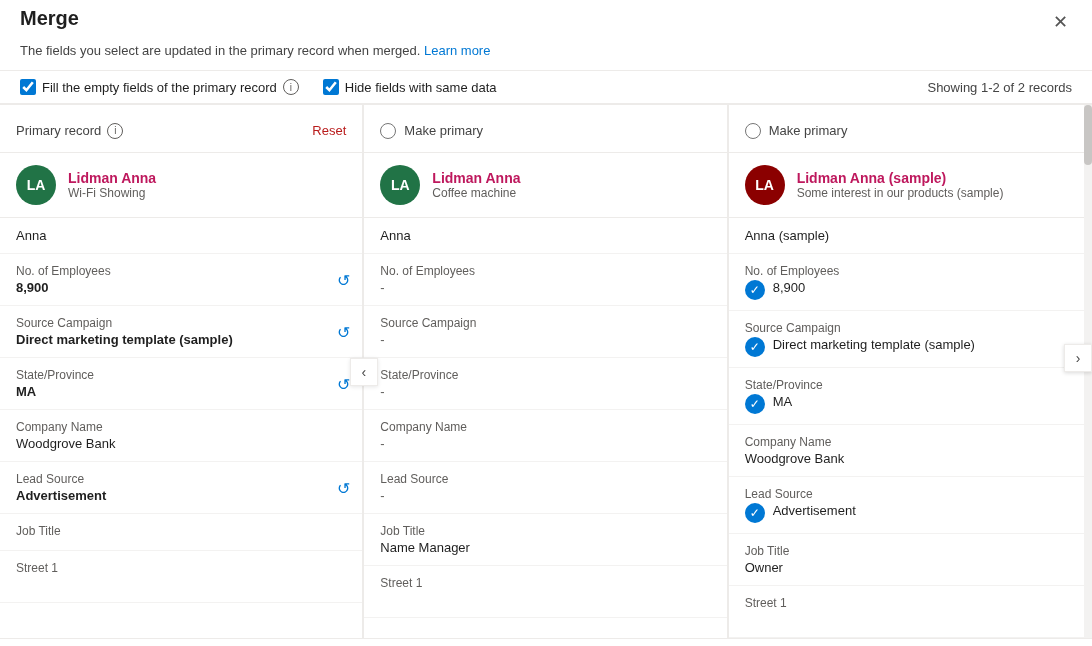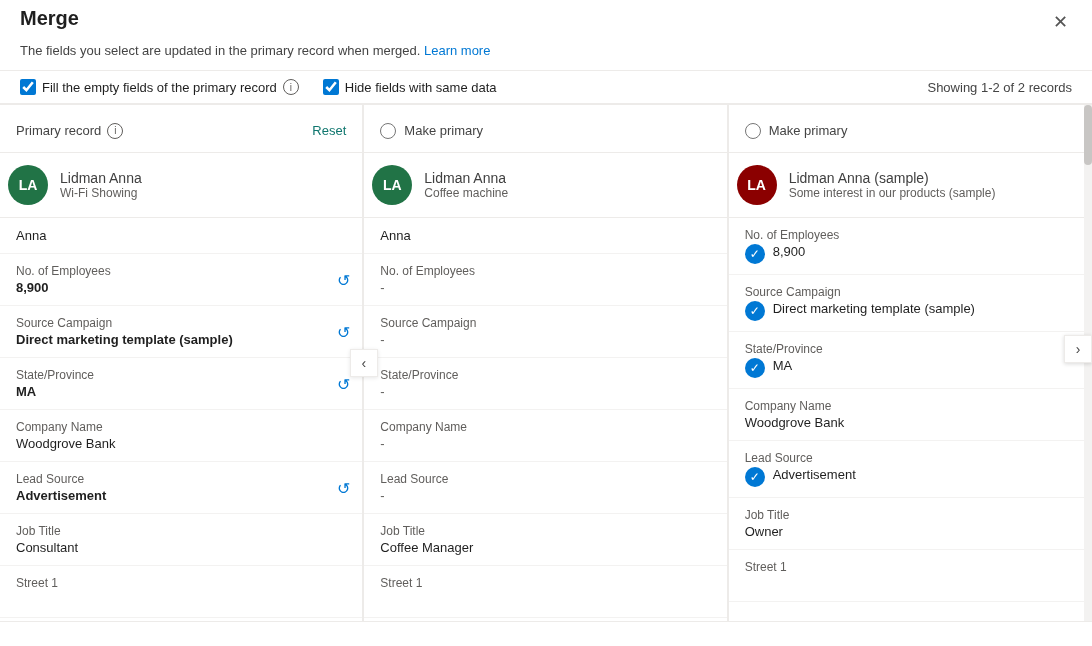--- a/index.html
+++ b/index.html
@@ -121,21 +121,21 @@
 
     .primary-label {
       display: flex;
       align-items: center;
       gap: 6px;
       font-size: 13px;
       color: #444;
     }
 
     .reset-link {
-      color: #0f766e;
+      color: #b91c1c;
       font-size: 13px;
       cursor: pointer;
       text-decoration: none;
     }
 
     .make-primary-radio {
       display: flex;
       align-items: center;
       gap: 8px;
       font-size: 13px;
@@ -144,41 +144,41 @@
 
     .make-primary-radio input[type="radio"] {
       width: 16px;
       height: 16px;
     }
 
     .record-info-row {
       display: flex;
       align-items: center;
       gap: 12px;
-      padding: 12px 8px;
+      padding: 12px 16px;
       border-bottom: 1px solid #edebe9;
     }
 
     .avatar {
       width: 40px;
       height: 40px;
       border-radius: 50%;
       display: flex;
       align-items: center;
       justify-content: center;
       font-size: 14px;
       font-weight: 600;
       color: #fff;
       flex-shrink: 0;
     }
 
     .record-name {
       font-size: 14px;
-      font-weight: 400;
-      color: #404040;
+      font-weight: 700;
+      color: #be185d;
     }
 
     .record-sub {
       font-size: 12px;
       color: #605e5c;
     }
 
     .field-section {
       padding: 10px 16px;
       border-bottom: 1px solid #f3f2f1;
@@ -380,21 +380,20 @@
       </div>
 
       <div class="field-section">
         <div class="field-label">Lead Source</div>
         <div class="field-value bold">Advertisement</div>
         <button class="revert-btn" title="Revert">↺</button>
       </div>
 
       <div class="field-section">
         <div class="field-label">Job Title</div>
-        <div class="field-value">Consultant</div>
       </div>
 
       <div class="field-section">
         <div class="field-label">Street 1</div>
         <div class="field-value muted">&nbsp;</div>
       </div>
     </div>
 
     <div class="col-divider">
       <button class="nav-arrow">‹</button>
@@ -442,21 +441,21 @@
         <div class="field-value muted">-</div>
       </div>
 
       <div class="field-section">
         <div class="field-label">Lead Source</div>
         <div class="field-value muted">-</div>
       </div>
 
       <div class="field-section">
         <div class="field-label">Job Title</div>
-        <div class="field-value">Coffee Manager</div>
+        <div class="field-value">Name Manager</div>
       </div>
 
       <div class="field-section">
         <div class="field-label">Street 1</div>
         <div class="field-value muted">&nbsp;</div>
       </div>
     </div>
 
     <div class="col-divider"></div>
 
@@ -471,20 +470,23 @@
       <div class="record-info-row">
         <div class="avatar" style="background-color: #8B0000;">
           <span>LA</span>
         </div>
         <div>
           <div class="record-name">Lidman Anna (sample)</div>
           <div class="record-sub">Some interest in our products (sample)</div>
         </div>
       </div>
 
+      <div class="field-section">
+        <div class="field-value">Anna (sample)</div>
+      </div>
 
       <div class="field-section">
         <div class="field-label">No. of Employees</div>
         <div class="field-with-check">
           <span class="check-icon">✓</span>
           <span class="field-value">8,900</span>
         </div>
       </div>
 
       <div class="field-section">

